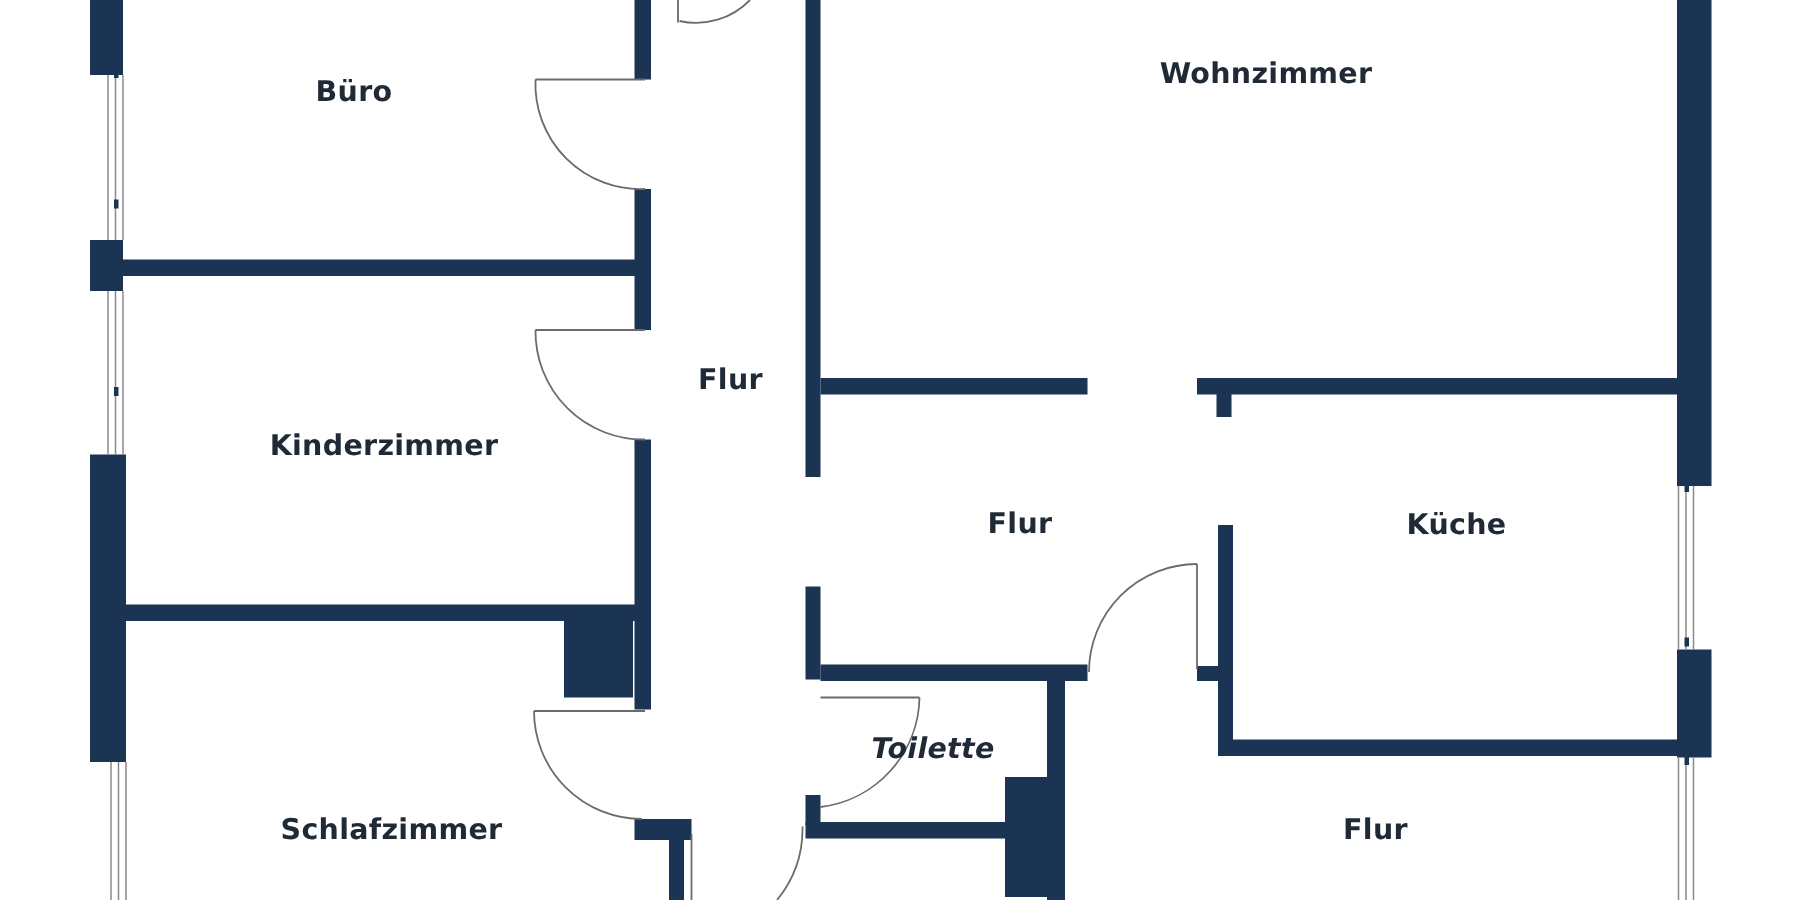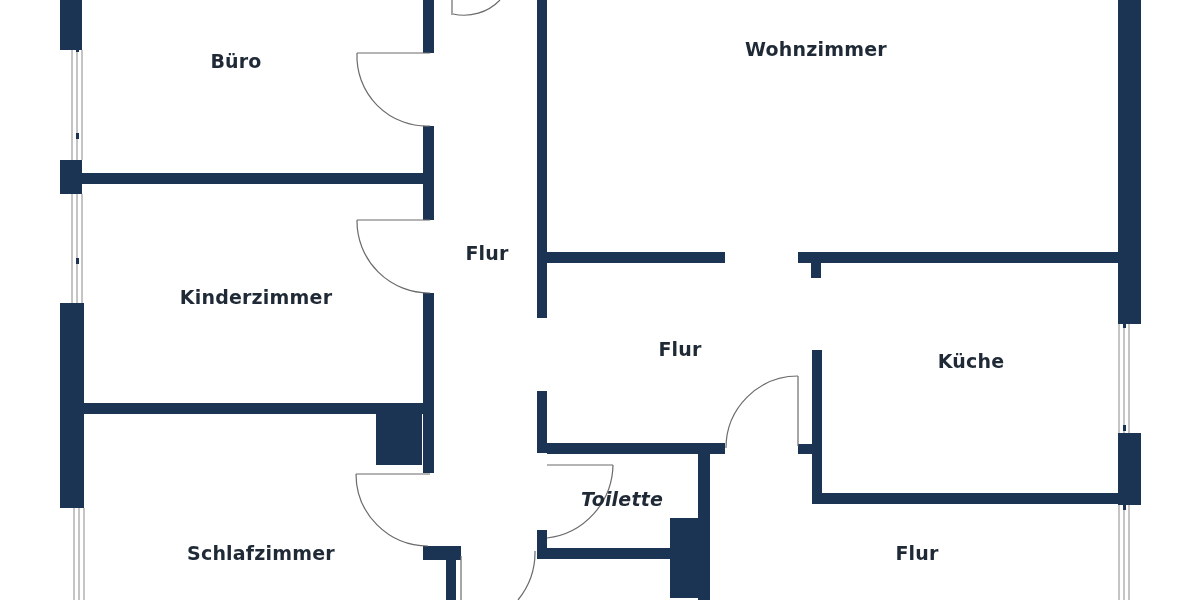--- a/index.html
+++ b/index.html
@@ -131,20 +131,20 @@
     <path class="door-arc" d="M 535 551 A 75 75 0 0 1 518 600"></path>
     <line class="door-leaf" x1="461" y1="556" x2="461" y2="600"></line>
   </g>
   <g>
     <path class="door-arc" d="M 798 376 A 72 72 0 0 0 726 448"></path>
     <line class="door-leaf" x1="798" y1="376" x2="798" y2="446"></line>
   </g>
 </svg>
 
 <div class="room-label" style="left:236px;top:61px;">Büro</div>
-<div class="room-label" style="left:816px;top:49px;">Wohnzimmer</div>
+<div class="room-label" style="left:844px;top:49px;">Wohnzimmer</div>
 <div class="room-label" style="left:487px;top:253px;">Flur</div>
 <div class="room-label" style="left:256px;top:297px;">Kinderzimmer</div>
 <div class="room-label" style="left:680px;top:349px;">Flur</div>
-<div class="room-label" style="left:971px;top:361px;">Küche</div>
+<div class="room-label" style="left:971px;top:350px;">Küche</div>
 <div class="room-label" style="left:622px;top:499px;font-style:italic;">Toilette</div>
 <div class="room-label" style="left:261px;top:553px;text-align:center;">Schlafzimmer</div>
 <div class="room-label" style="left:917px;top:553px;">Flur</div>
 
 </body></html>

